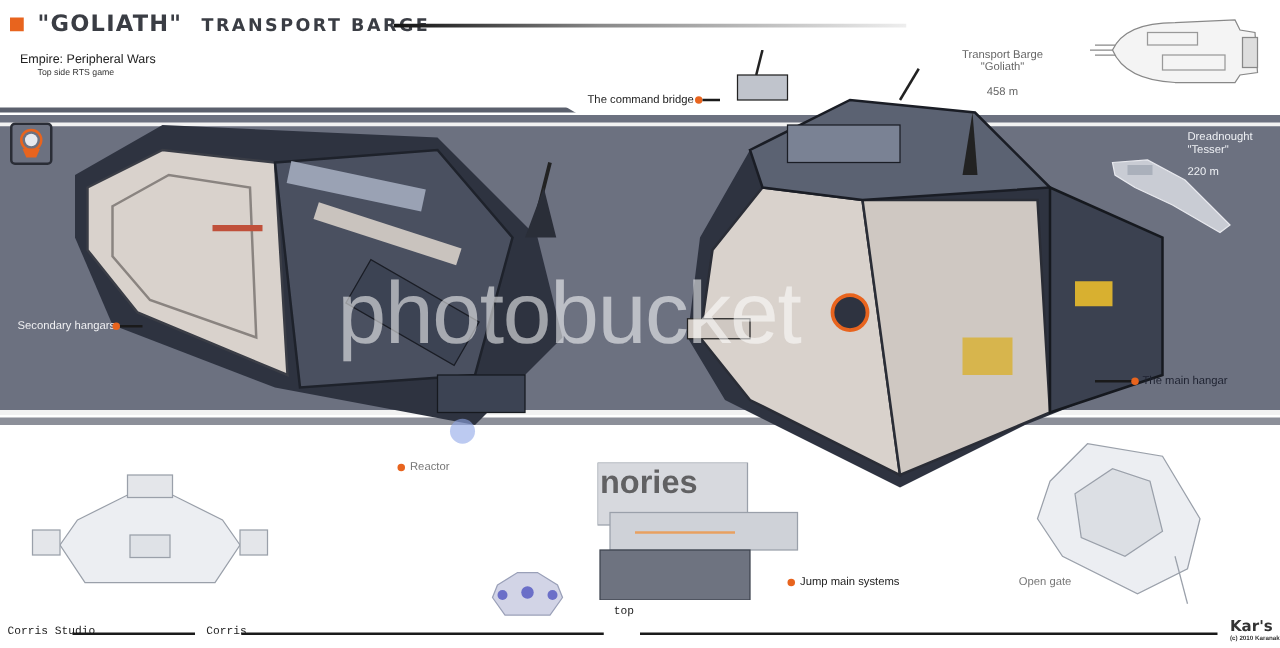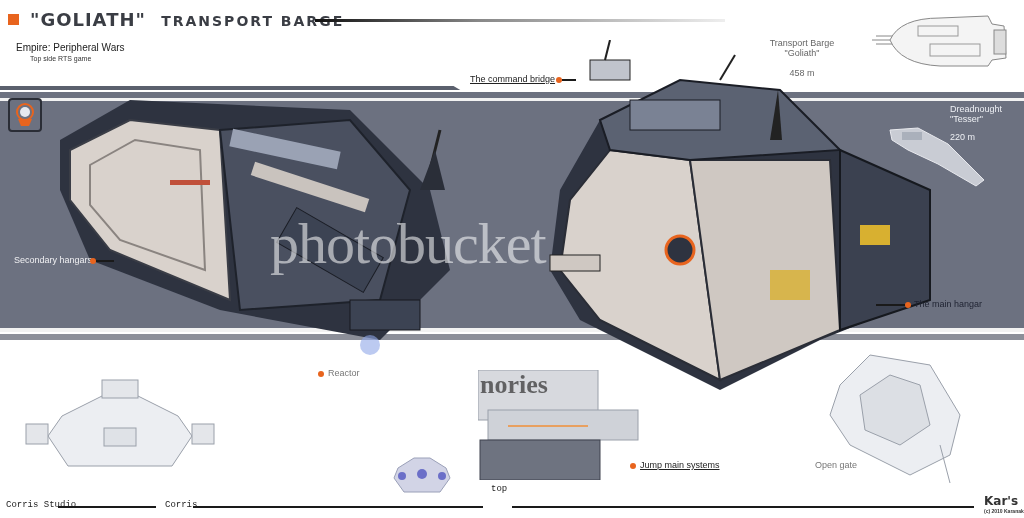--- a/index.html
+++ b/index.html
@@ -18,36 +18,36 @@
   .band-white-line{left:0;top:98px;width:1024px;height:3px;background:#f2f2f2;}
   .band-notch{left:440px;top:78px;width:590px;height:14px;background:#ffffff;clip-path:polygon(0 0,100% 0,100% 100%,4% 100%,0 0);}
   .band-bottom-white{left:0;top:328px;width:1024px;height:4px;background:#f2f2f2;}
   .band-bottom-stripe{left:0;top:334px;width:1024px;height:6px;background:#5b606d;opacity:.7;}
   .logo-box{left:8px;top:98px;width:30px;height:30px;border:2px solid #2a2d36;border-radius:4px;background:#6c7180;}
   
   .ship-left{left:50px;top:70px;width:440px;height:300px;}
   .ship-right{left:520px;top:40px;width:420px;height:360px;}
   
   .label{font-size:9px;white-space:nowrap;}
-  .label-dark{color:#222;text-decoration:underline;}
+  .label-dark{color:#222;}
   .label-light{color:#f0f0f2;}
   .label-muted{color:#777;}
   .dot{width:6px;height:6px;border-radius:50%;background:#e8641e;}
   .leader{height:2px;background:#1a1a1a;}
   
   .info{font-size:9px;color:#666;text-align:center;}
   .info-light{font-size:9px;color:#eef0f4;text-align:left;}
   
-  .watermark{left:270px;top:210px;font-size:58px;color:rgba(255,255,255,.55);font-family:Liberation Serif, serif;letter-spacing:-1px;}
+  .watermark{left:270px;top:210px;font-size:70px;color:rgba(255,255,255,.55);font-family:Liberation Sans, sans-serif;letter-spacing:-1px;}
   
   .foot-text{font-size:9px;color:#222;font-family:Liberation Mono, monospace;}
   .foot-line{height:2px;background:#1a1a1a;}
   .brand{left:984px;top:494px;font-family:"DejaVu Sans",sans-serif;font-weight:bold;font-size:12px;color:#333;}
   .brand-sub{left:984px;top:508px;font-size:5px;font-weight:bold;color:#333;}
-  .stamp{left:480px;top:370px;font-family:Liberation Serif, serif;font-weight:bold;font-size:26px;color:#3a3a3a;opacity:.75;}
+  .stamp{left:480px;top:370px;font-family:Liberation Sans, sans-serif;font-weight:bold;font-size:26px;color:#3a3a3a;opacity:.75;}
 </style>
 </head>
 <body>
 
 <div class="abs title-square"></div>
 <div class="abs title">
   <span>"GOLIATH"</span>
   <span class="sub">TRANSPORT BARGE</span>
 </div>
 <div class="abs title-line"></div>

